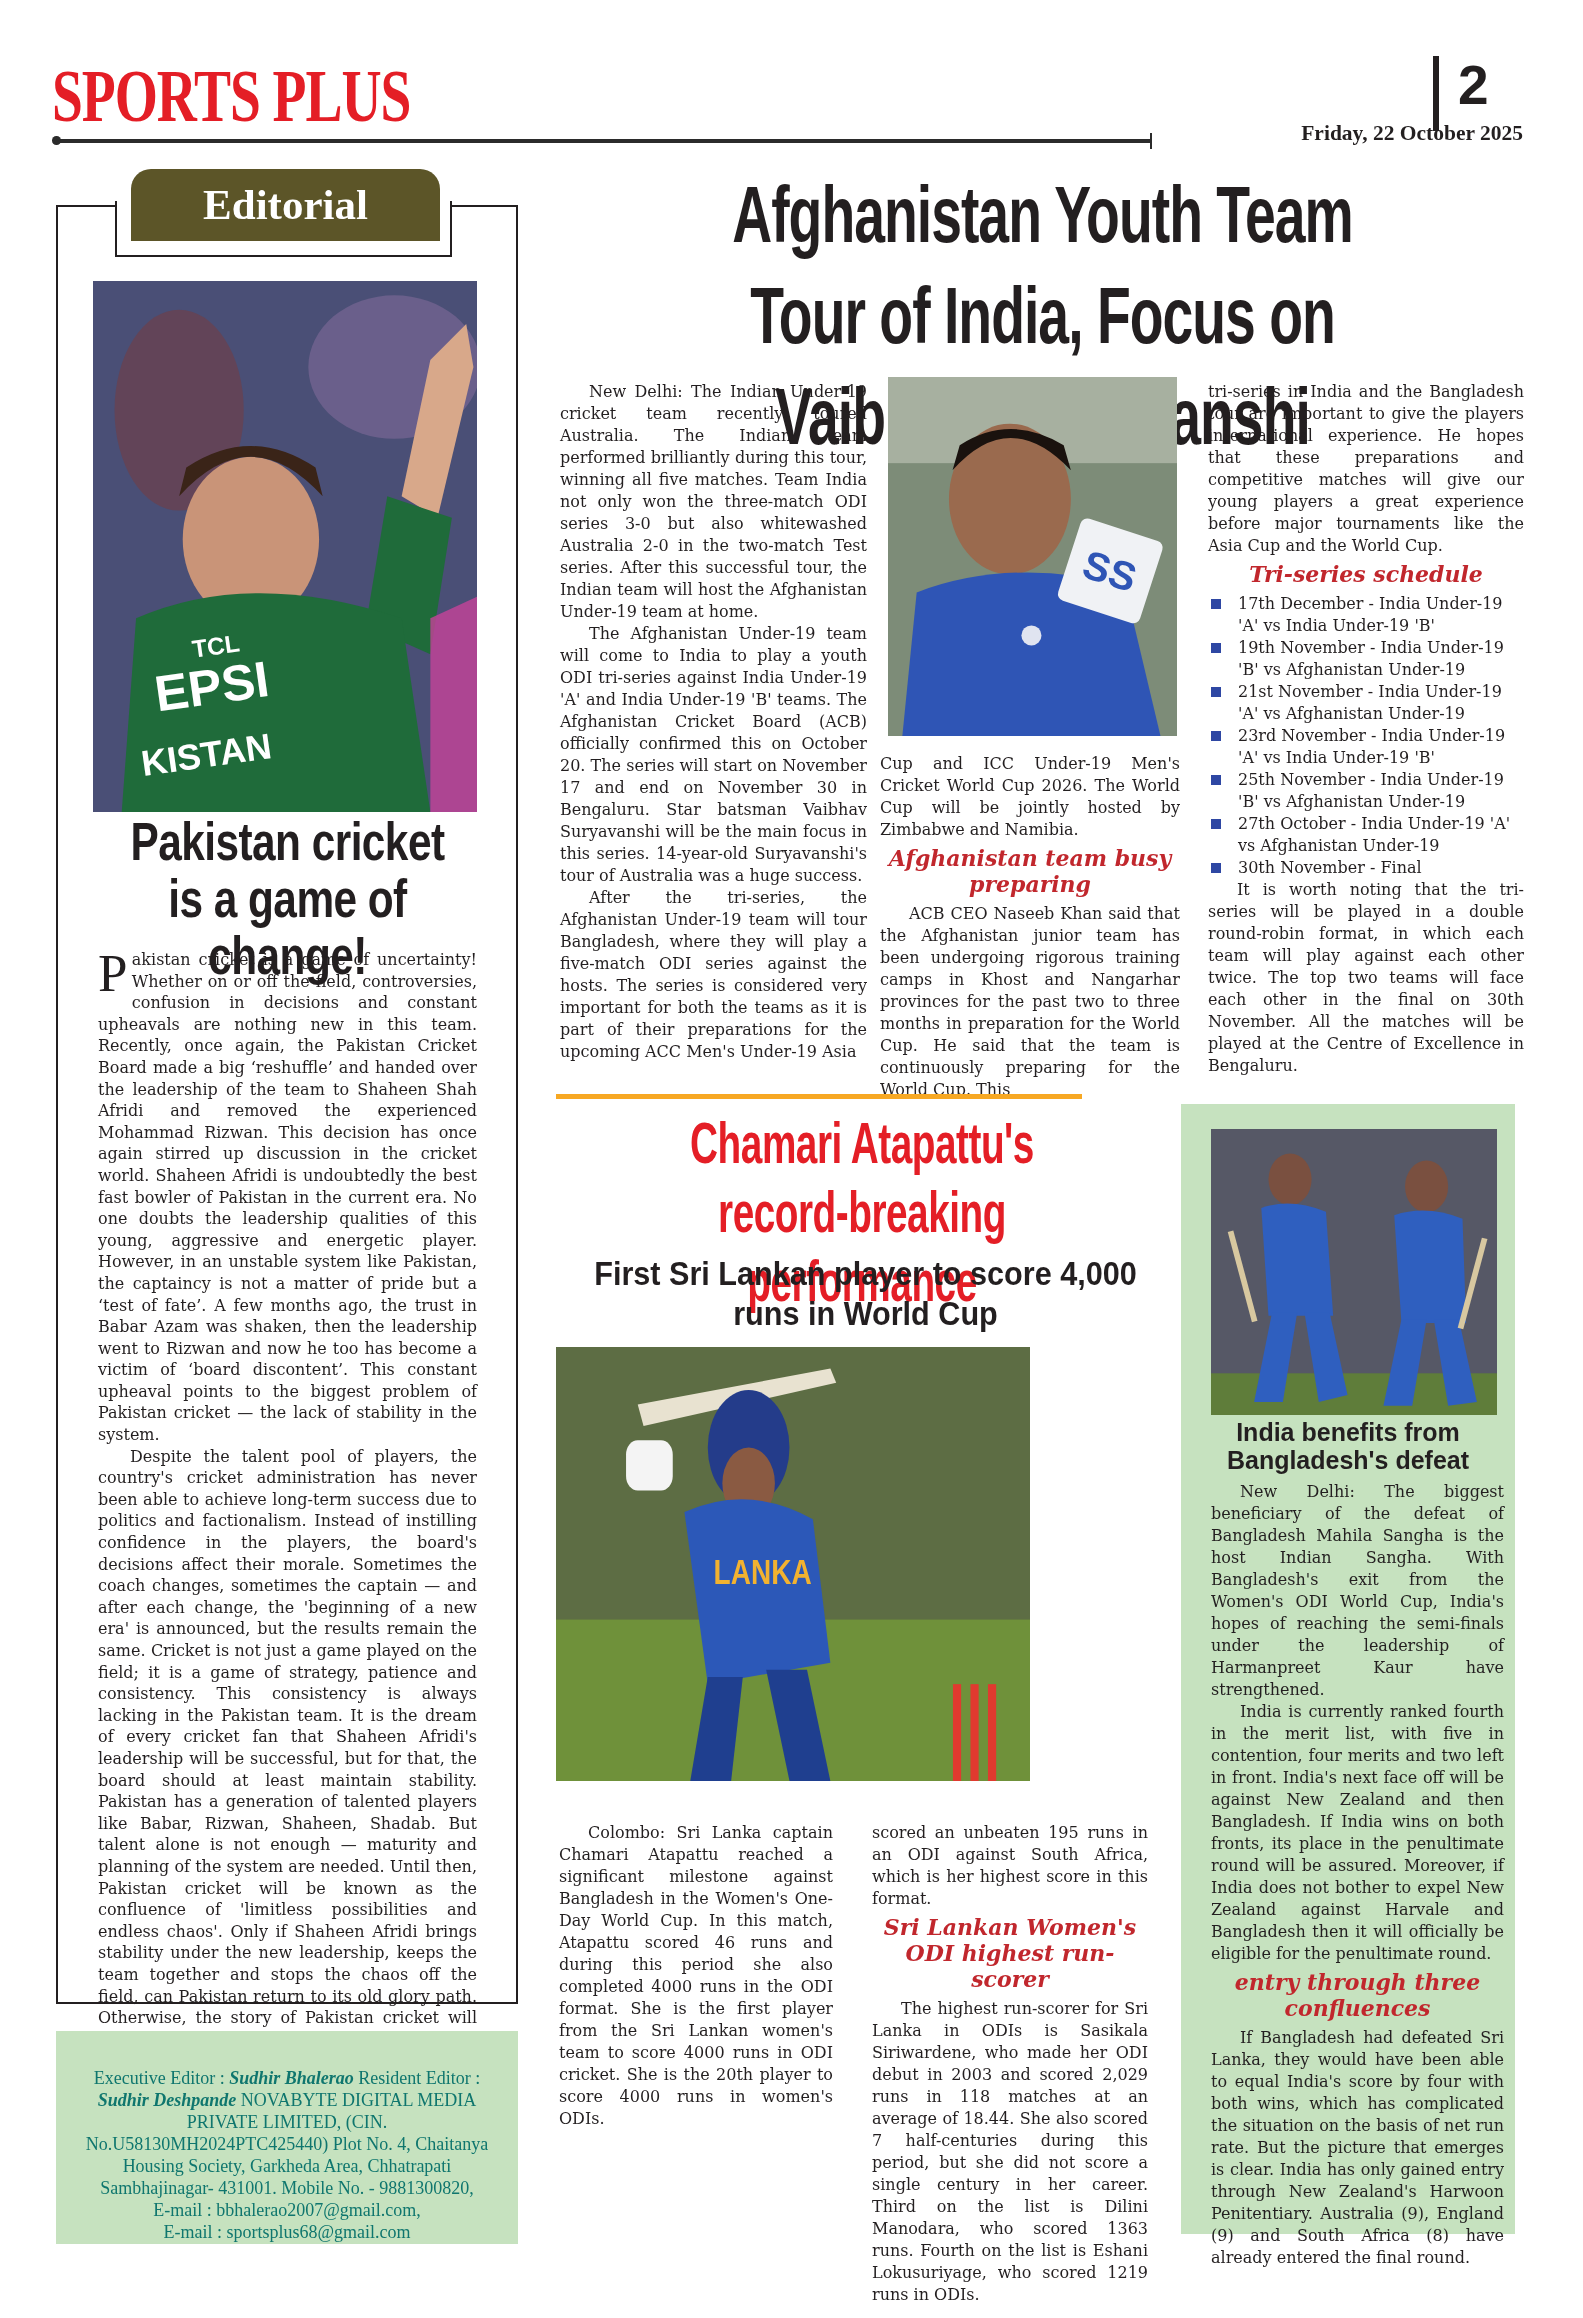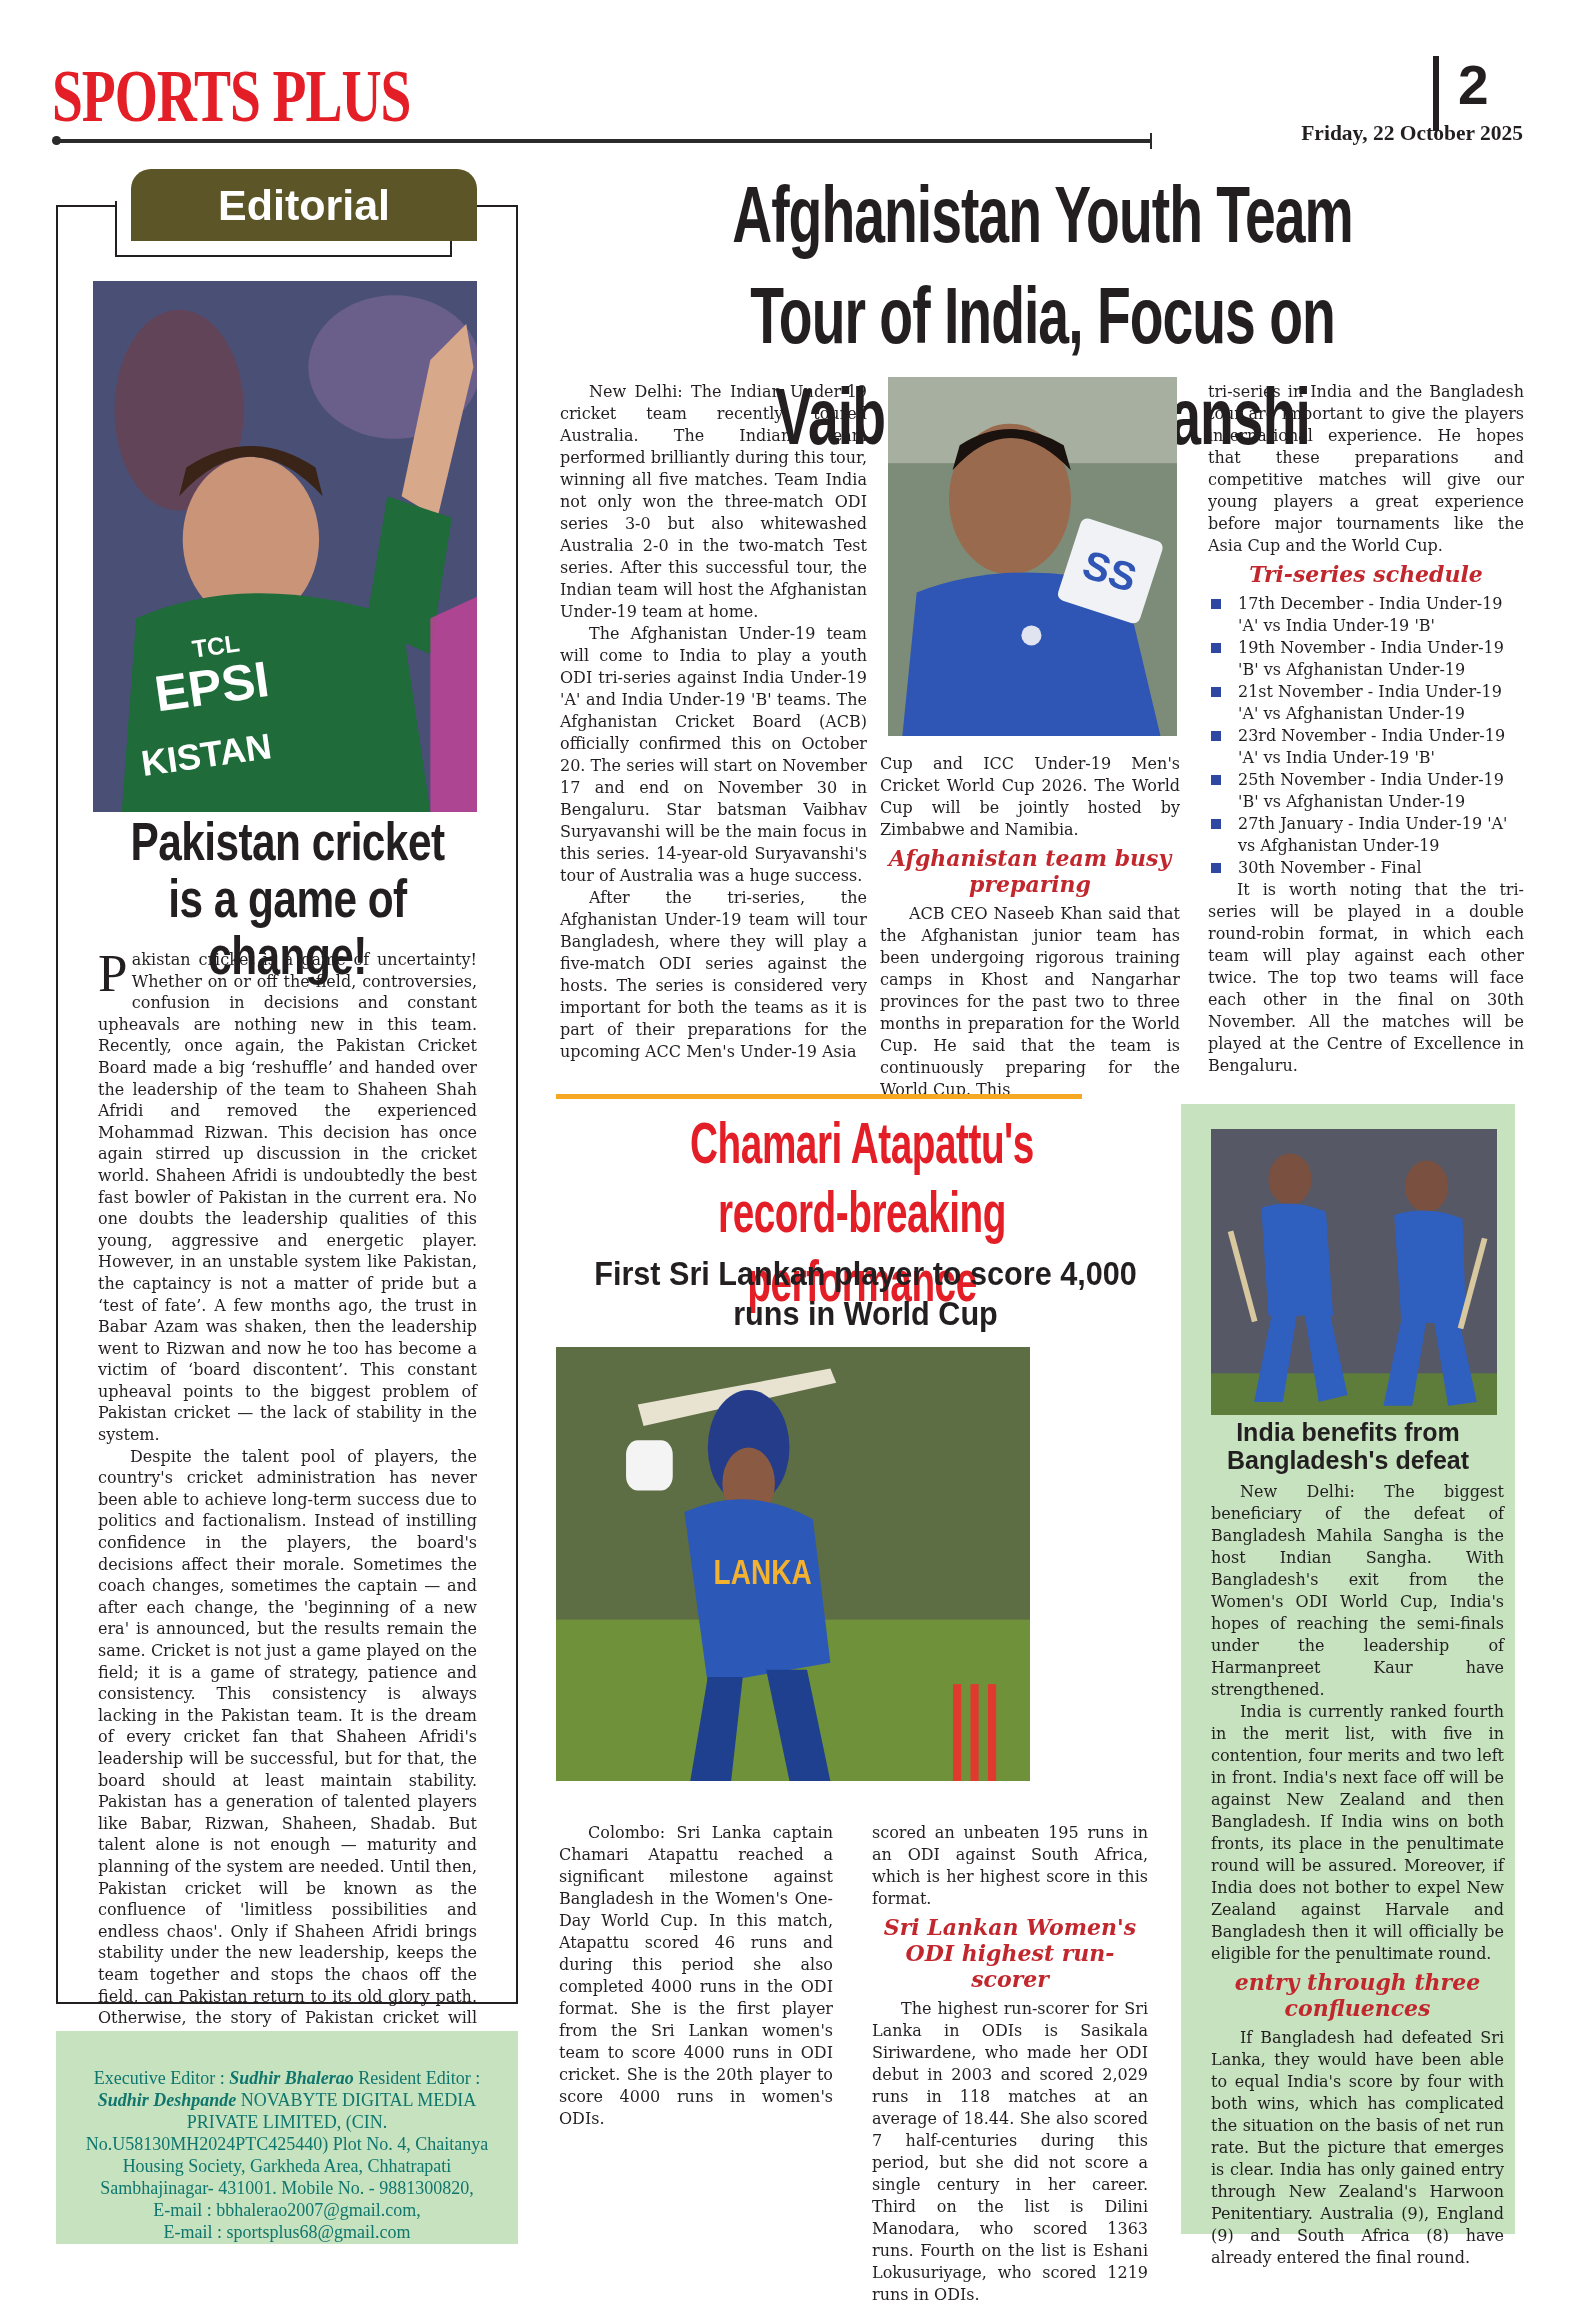--- a/index.html
+++ b/index.html
@@ -15,22 +15,22 @@
   .top-rule::before { content: ""; position: absolute; left: -2.9px; top: -2.9px; width: 8.6px; height: 8.6px; border-radius: 50%; background: #2b2b2b; }
   .top-rule::after { content: ""; position: absolute; right: 0; top: -6.5px; width: 2.2px; height: 16px; background: #2b2b2b; }
   .page-bar { left: 1433px; top: 56px; width: 5.7px; height: 75px; background: #231f20; }
   .page-num { left: 1458px; top: 57px; font-family: "Liberation Sans", sans-serif; font-weight: bold; font-size: 55px; line-height: 57px; color: #231f20; }
   .issue-date { left: 1221px; top: 121px; width: 302px; text-align: right; font-family: "Liberation Serif", serif;
     font-weight: bold; font-size: 21.5px; line-height: 24.4px; color: #231f20; }
 
   
   .ed-box { left: 56px; top: 205px; width: 462px; height: 1799px; border: 2.2px solid #231f20; }
   .ed-tab-frame { left: 115px; top: 201px; width: 337px; height: 56px; background: #fff; border: 2.2px solid #231f20; border-top: none; }
-  .ed-tab { left: 131px; top: 169px; width: 346px; height: 72px; background: #5c5528; border-radius: 20px 20px 0 0;
-    color: #fff; font-family: Liberation Sans, sans-serif; font-weight: bold; font-size: 43px; line-height: 72px; text-align: center; }
+  .ed-tab { left: 131px; top: 169px; width: 309px; height: 72px; background: #5c5528; border-radius: 20px 20px 0 0;
+    color: #fff; font-family: Liberation Serif, serif; font-weight: bold; font-size: 43px; line-height: 72px; text-align: center; }
   .ed-photo { left: 93px; top: 281px; width: 384px; height: 531px; overflow: hidden;
     background: radial-gradient(ellipse at 30% 20%, #7a6a8c 0%, #4e4f7a 40%, #2f3b5a 100%); }
   .ed-headline { left: 65px; top: 813px; width: 445px; text-align: center; font-family: "Liberation Sans", sans-serif;
     font-weight: bold; font-size: 53px; line-height: 57px; color: #231f20; transform: scaleX(0.8); transform-origin: center top; letter-spacing: -0.7px; }
   .ed-body { left: 98px; top: 949px; width: 379px; font-size: 16px; line-height: 21.6px; text-align: justify; }
   .ed-body p { text-indent: 32px; }
   .ed-body p.first { text-indent: 0; }
   .dropcap { float: left; font-size: 53px; line-height: 43px; padding-right: 4.3px; margin-top: 2.9px; font-family: "Liberation Serif", serif; }
 
   .credits { left: 56px; top: 2031px; width: 462px; height: 213px; background: #c6e2bf; padding: 36px 14.4px 0 14.4px;
@@ -148,21 +148,21 @@
 
 <div class="abs col af-col3">
   <p class="noind">tri-series in India and the Bangladesh tour are important to give the players international experience. He hopes that these preparations and competitive matches will give our young players a great experience before major tournaments like the Asia Cup and the World Cup.</p>
   <div class="red-sub">Tri-series schedule</div>
   <ul class="sched">
     <li>17th December - India Under-19 'A' vs India Under-19 'B'</li>
     <li>19th November - India Under-19 'B' vs Afghanistan Under-19</li>
     <li>21st November - India Under-19 'A' vs Afghanistan Under-19</li>
     <li>23rd November - India Under-19 'A' vs India Under-19 'B'</li>
     <li>25th November - India Under-19 'B' vs Afghanistan Under-19</li>
-    <li>27th January - India Under-19 'A' vs Afghanistan Under-19</li>
+    <li>27th October - India Under-19 'A' vs Afghanistan Under-19</li>
     <li>30th November - Final</li>
   </ul>
   <p>It is worth noting that the tri-series will be played in a double round-robin format, in which each team will play against each other twice. The top two teams will face each other in the final on 30th November. All the matches will be played at the Centre of Excellence in Bengaluru.</p>
 </div>
 
 <div class="abs orange-rule"></div>
 
 <div class="abs ch-headline">Chamari Atapattu's record-breaking performance</div>
 <div class="abs ch-sub">First Sri Lankan player to score 4,000 runs in World Cup</div>
 

